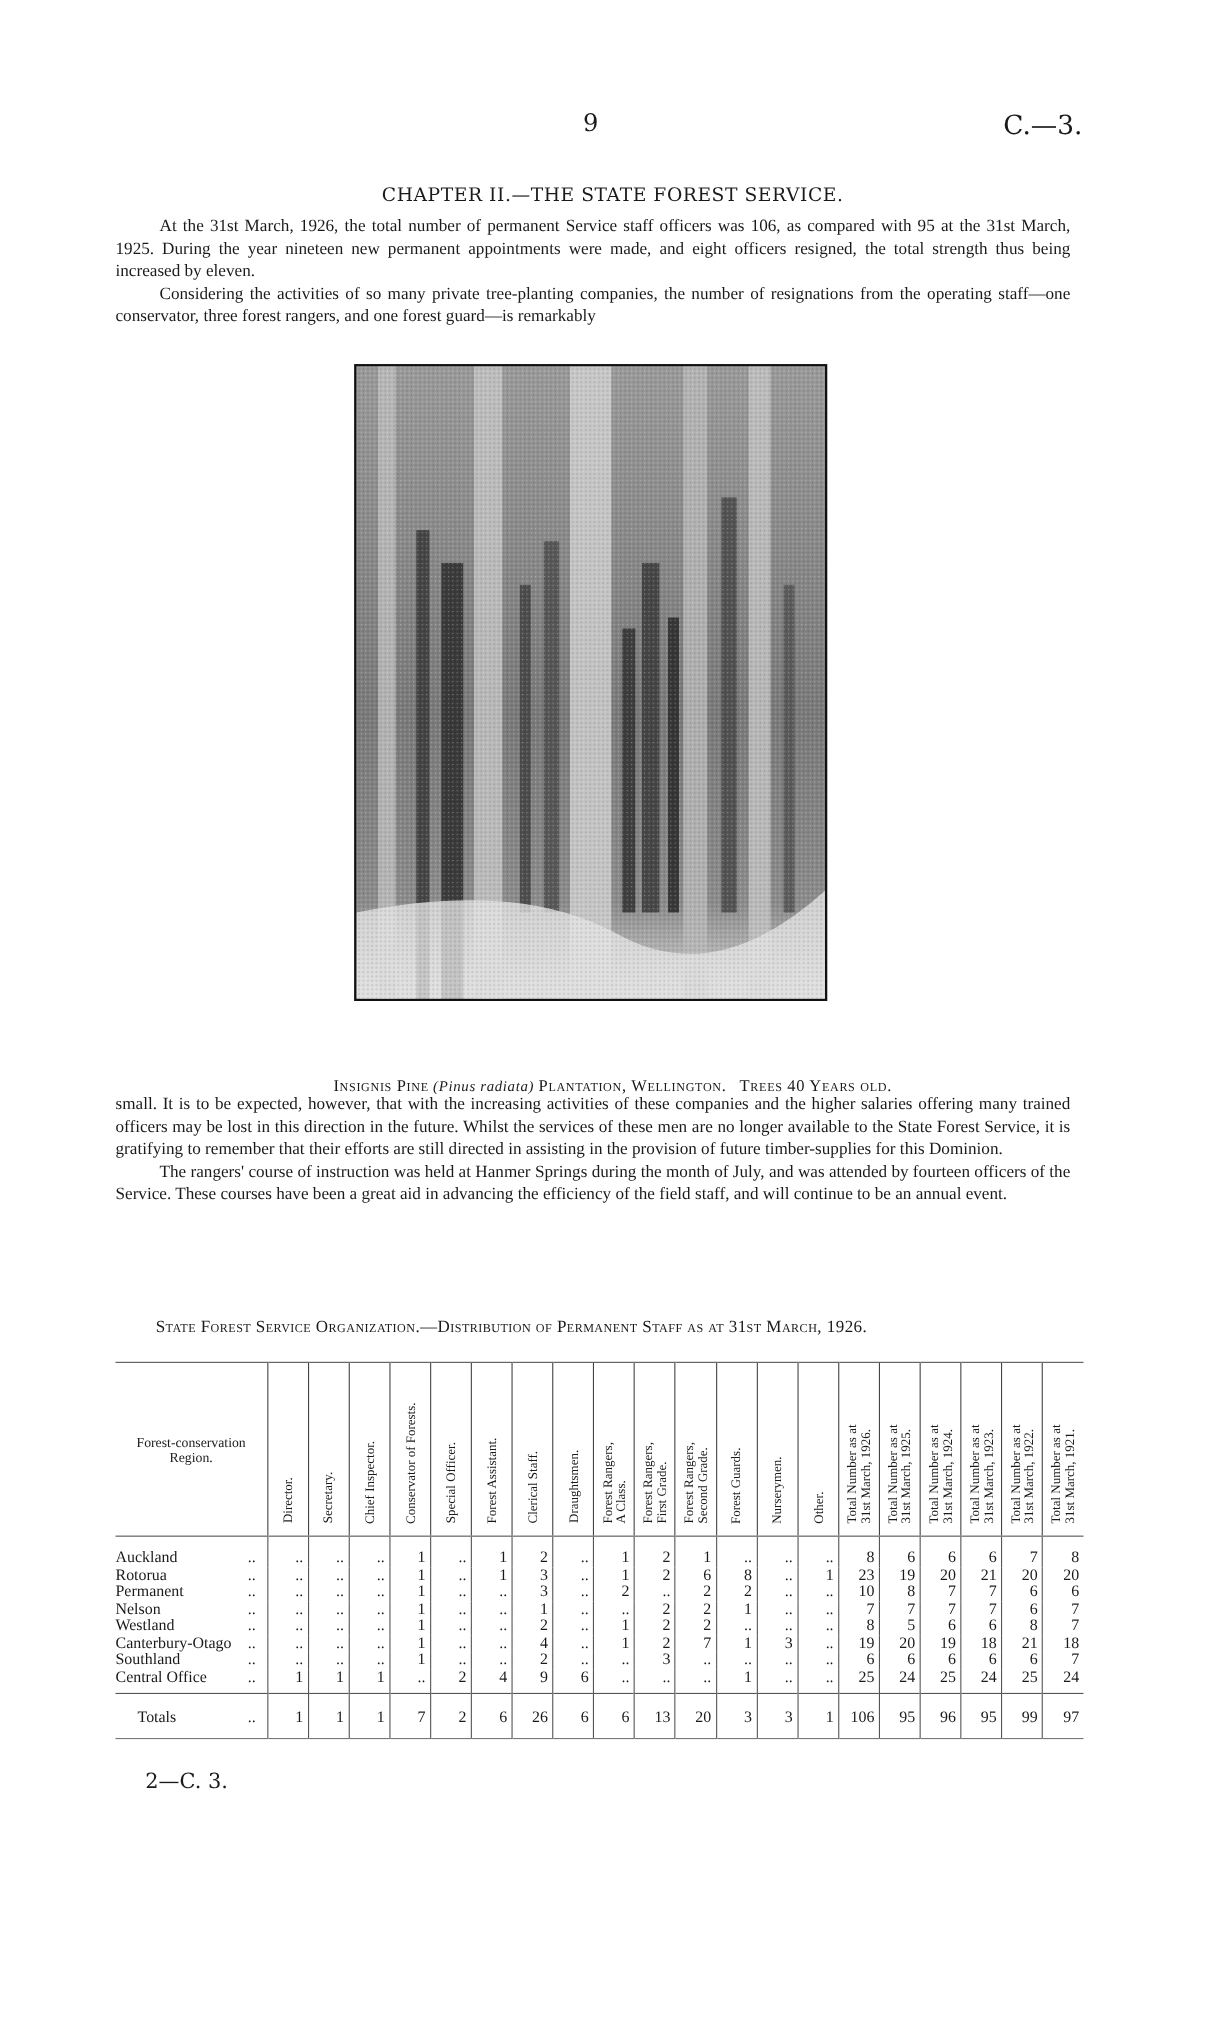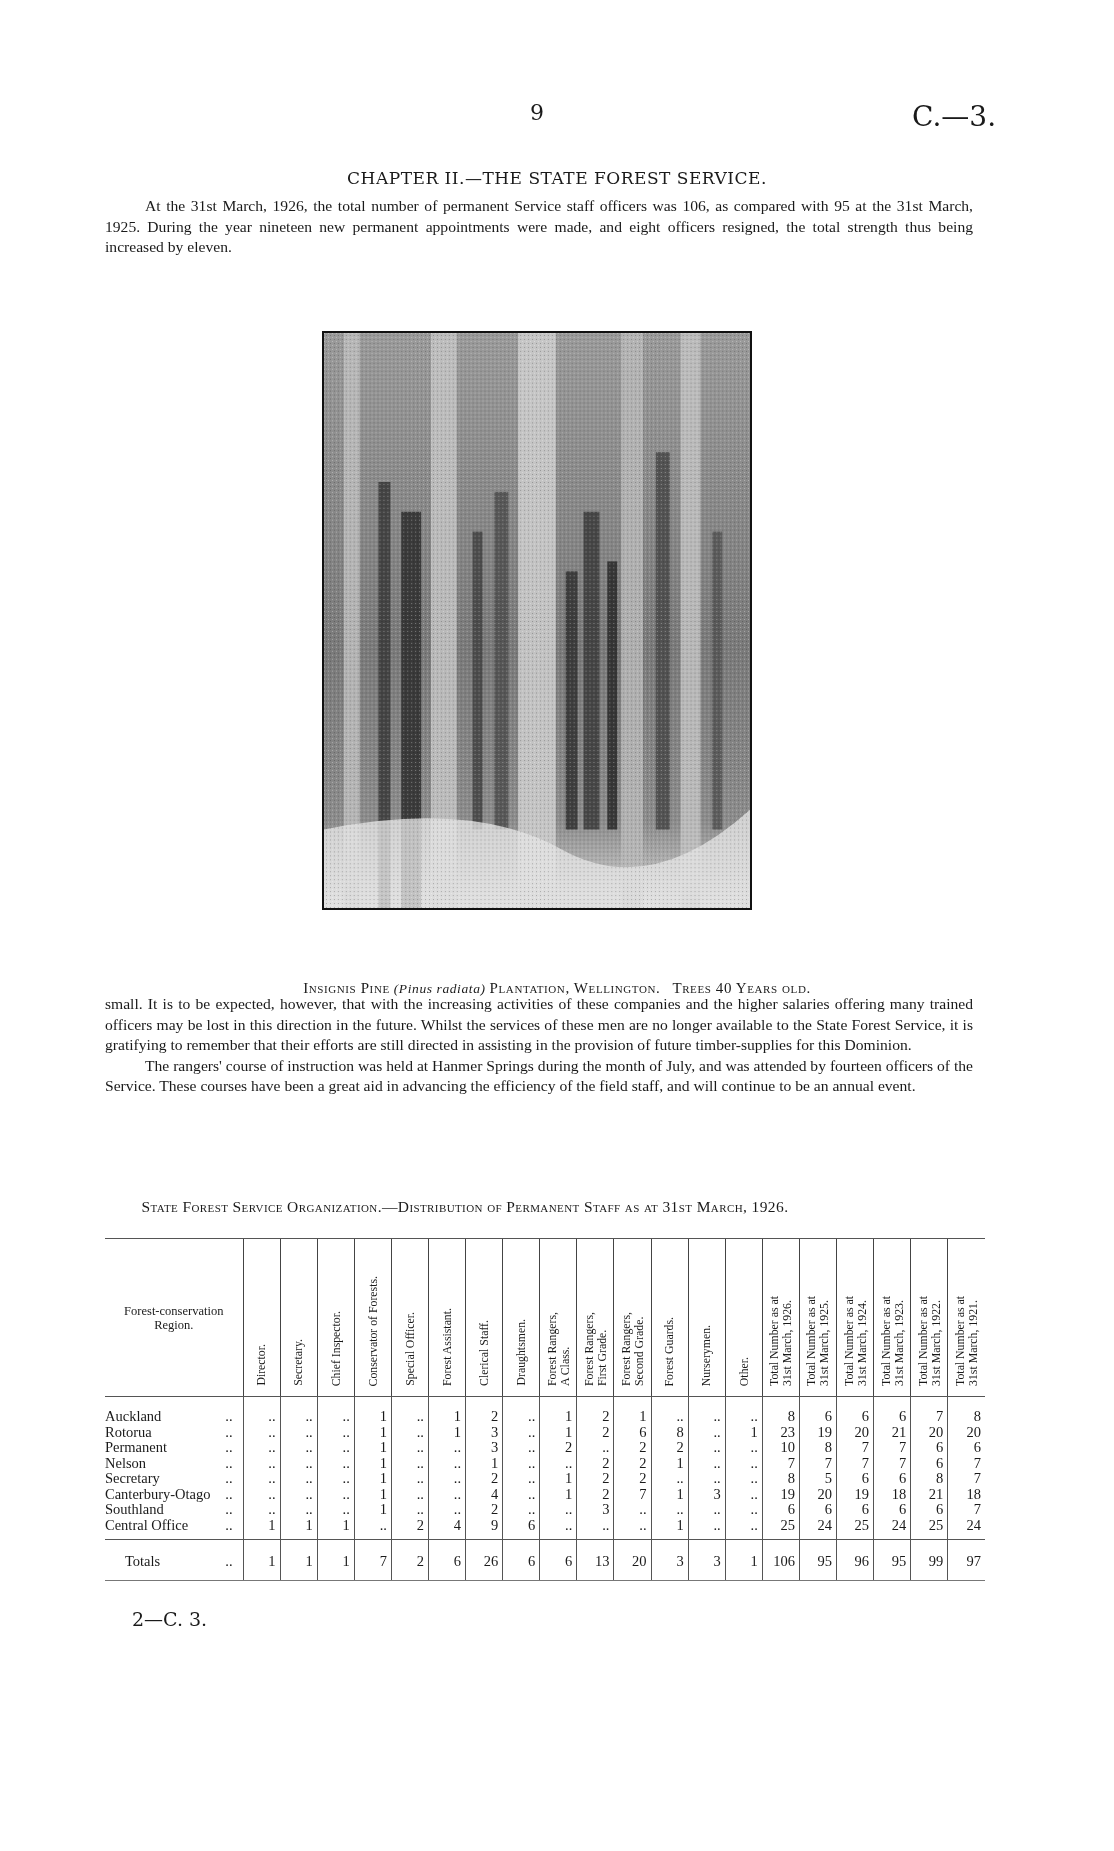--- a/index.html
+++ b/index.html
@@ -2,21 +2,21 @@
 <html><head>
 <meta charset="utf-8">
 <style>
   html, body { margin: 0; padding: 0; background: #ffffff; }
   body {
     width: 1114px; height: 1851px; position: relative; overflow: hidden;
     font-family: "DejaVu Serif", "Liberation Serif", serif; color: #1a1a1a;
   }
   .abs { position: absolute; }
   .page-num { left: 530px; top: 100px; font-size: 22px; }
-  .doc-ref { left: 912px; top: 100px; font-size: 28px; }
+  .doc-ref { left: 912px; top: 100px; font-size: 24px; }
   .chapter { left: 0; width: 1114px; top: 168px; text-align: center; font-size: 17px; letter-spacing: 0.5px; }
   .para {
     left: 105px; width: 868px; font-size: 15.6px; line-height: 20.5px; text-align: justify;
     font-family: "Liberation Serif", "DejaVu Serif", serif;
   }
   .para p { margin: 0; text-indent: 40px; }
   .para p.noindent { text-indent: 0; }
   .p1 { top: 196px; }
   .p2 { top: 994px; }
 
@@ -60,20 +60,21 @@
 </head>
 <body>
 
 <div class="abs page-num">9</div>
 <div class="abs doc-ref">C.—3.</div>
 
 <div class="abs chapter">CHAPTER II.—THE STATE FOREST SERVICE.</div>
 
 <div class="abs para p1">
   <p>At the 31st March, 1926, the total number of permanent Service staff officers was 106, as compared with 95 at the 31st March, 1925. During the year nineteen new permanent appointments were made, and eight officers resigned, the total strength thus being increased by eleven.</p>
+  <p>Considering the activities of so many private tree-planting companies, the number of resignations from the operating staff—one conservator, three forest rangers, and one forest guard—is remarkably</p>
 </div>
 
 <div class="abs photo-frame">
   <svg viewBox="0 0 430 579" preserveAspectRatio="none">
     <defs>
       <linearGradient id="bg" x1="0" y1="0" x2="0" y2="1">
         <stop offset="0" stop-color="#9a9a9a"></stop>
         <stop offset="0.55" stop-color="#7a7a7a"></stop>
         <stop offset="0.85" stop-color="#8c8c8c"></stop>
         <stop offset="1" stop-color="#d8d8d8"></stop>
@@ -268,21 +269,21 @@
           <td>..</td>
           <td>..</td>
           <td>7</td>
           <td>7</td>
           <td>7</td>
           <td>7</td>
           <td>6</td>
           <td>7</td>
         </tr>
         <tr>
-          <td class="region"><span class="lead">..</span><span>Secretary</span></td>
+          <td class="region"><span class="lead">..</span><span>Westland</span></td>
           <td>..</td>
           <td>..</td>
           <td>..</td>
           <td>1</td>
           <td>..</td>
           <td>..</td>
           <td>2</td>
           <td>..</td>
           <td>1</td>
           <td>2</td>

